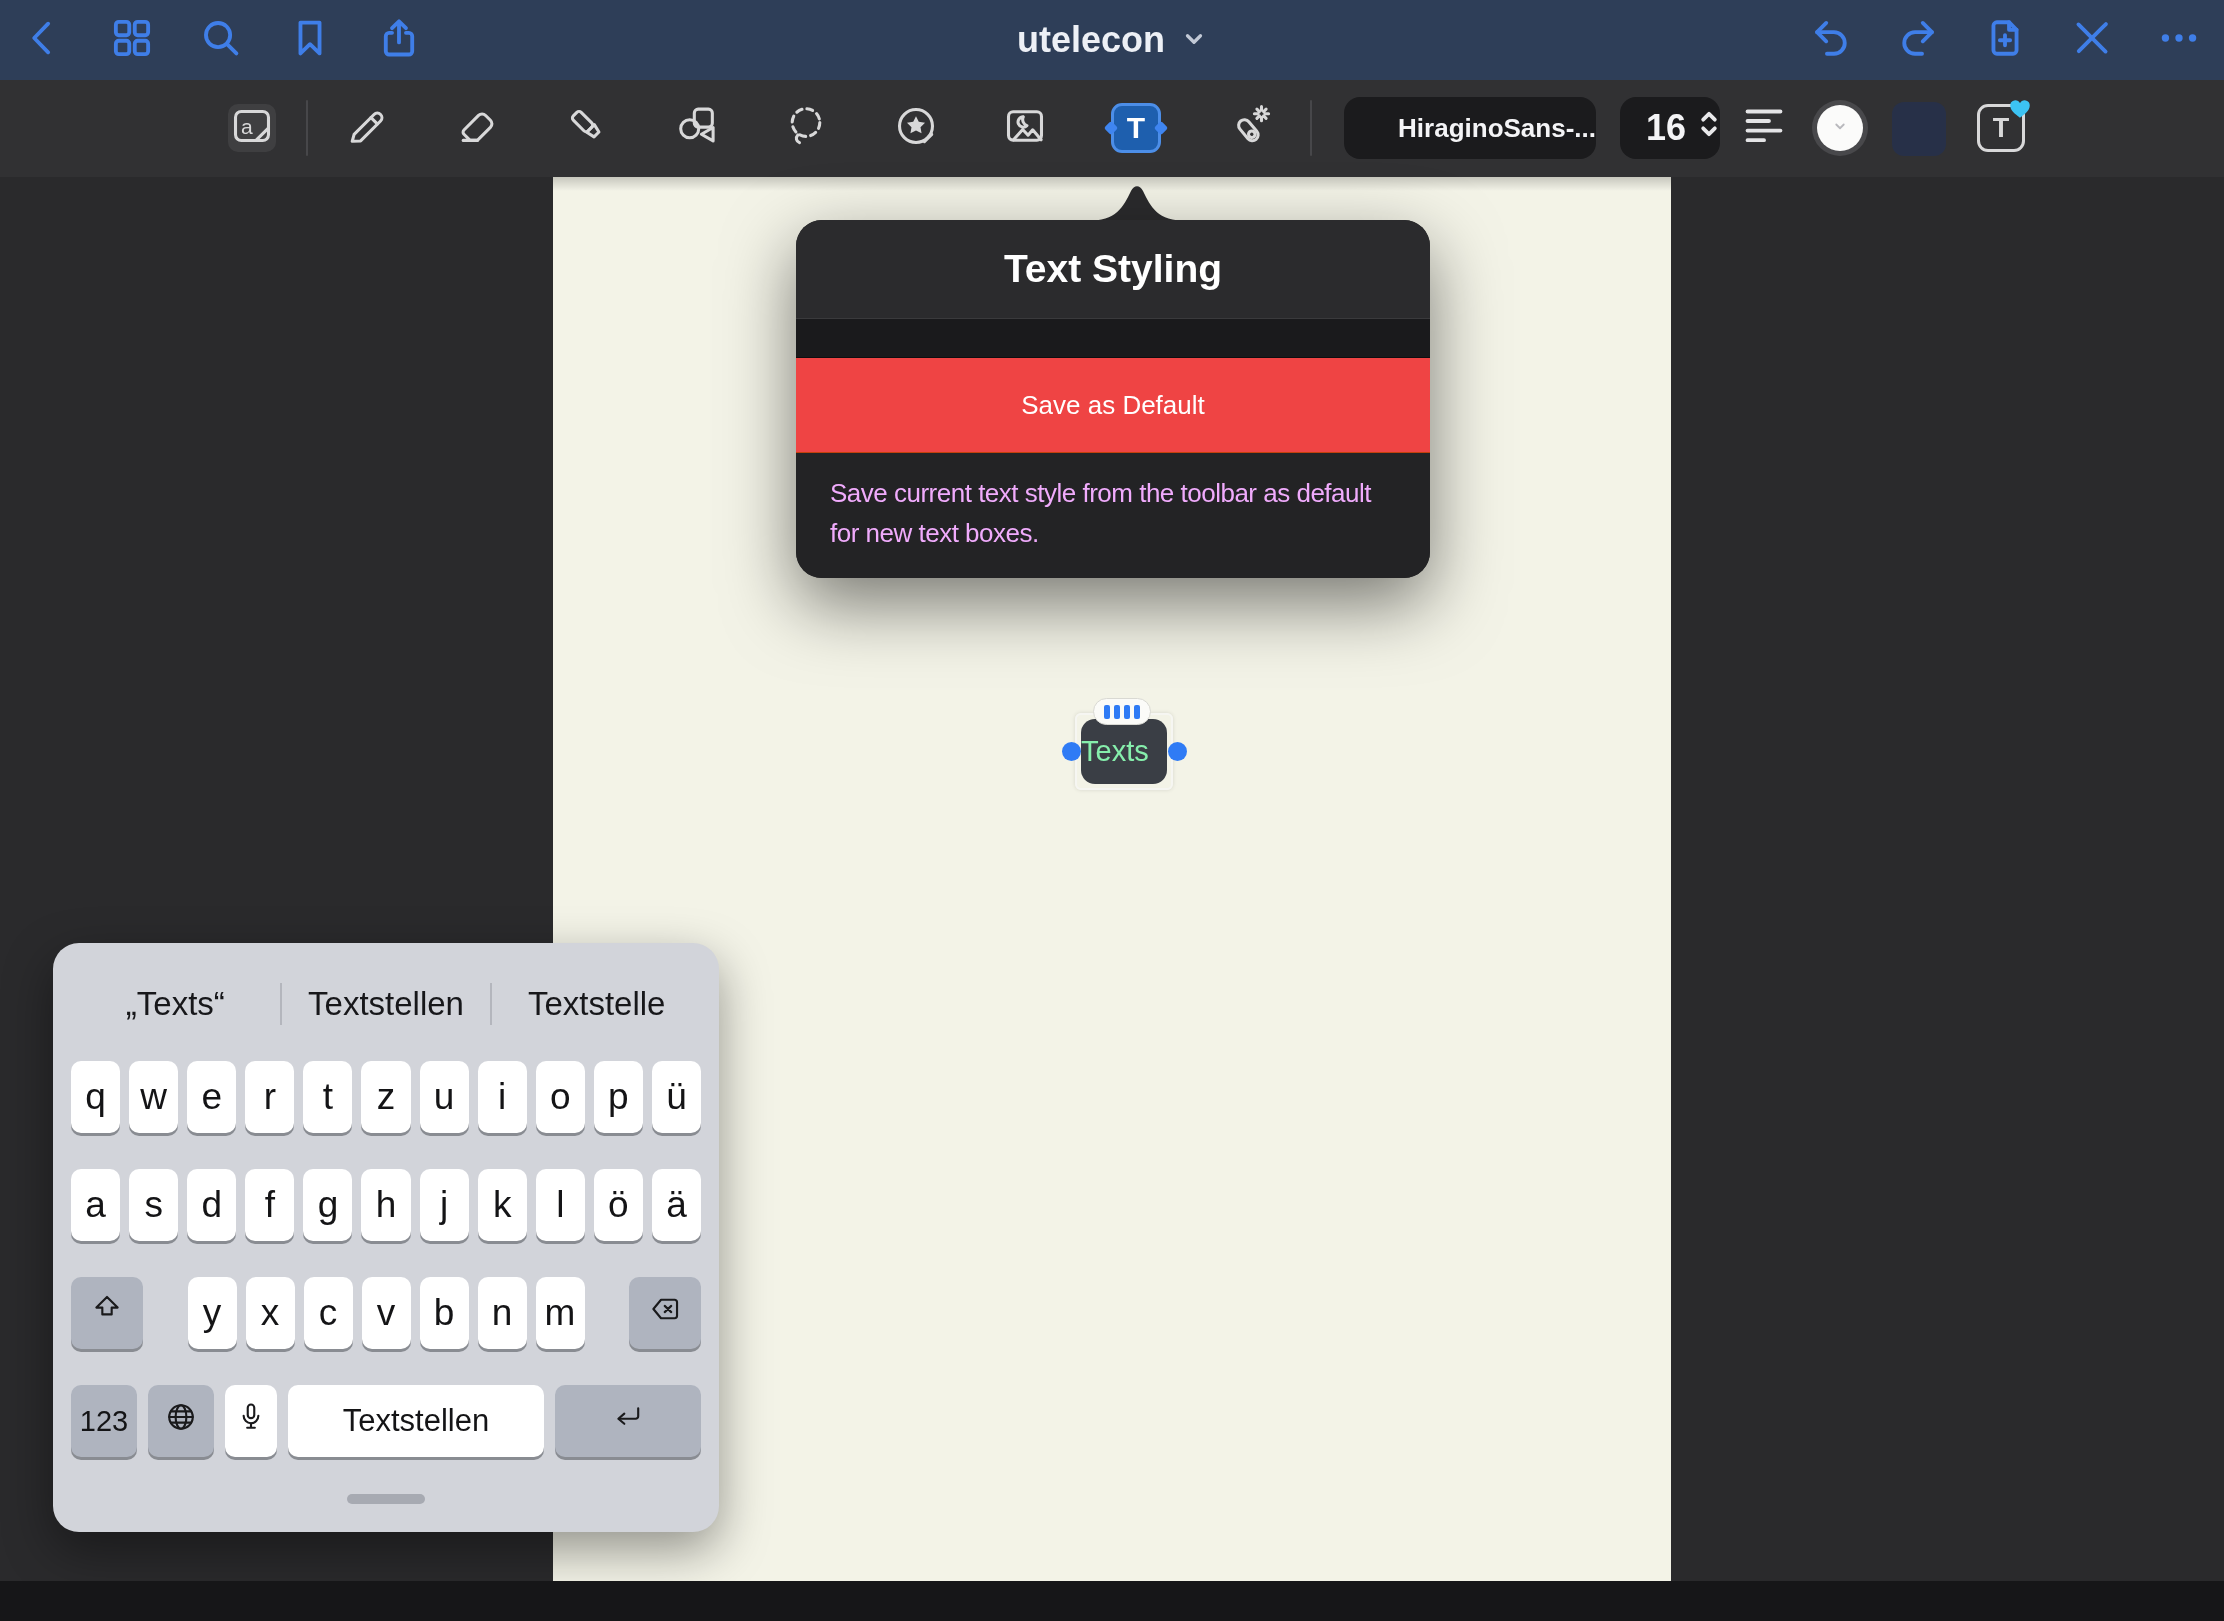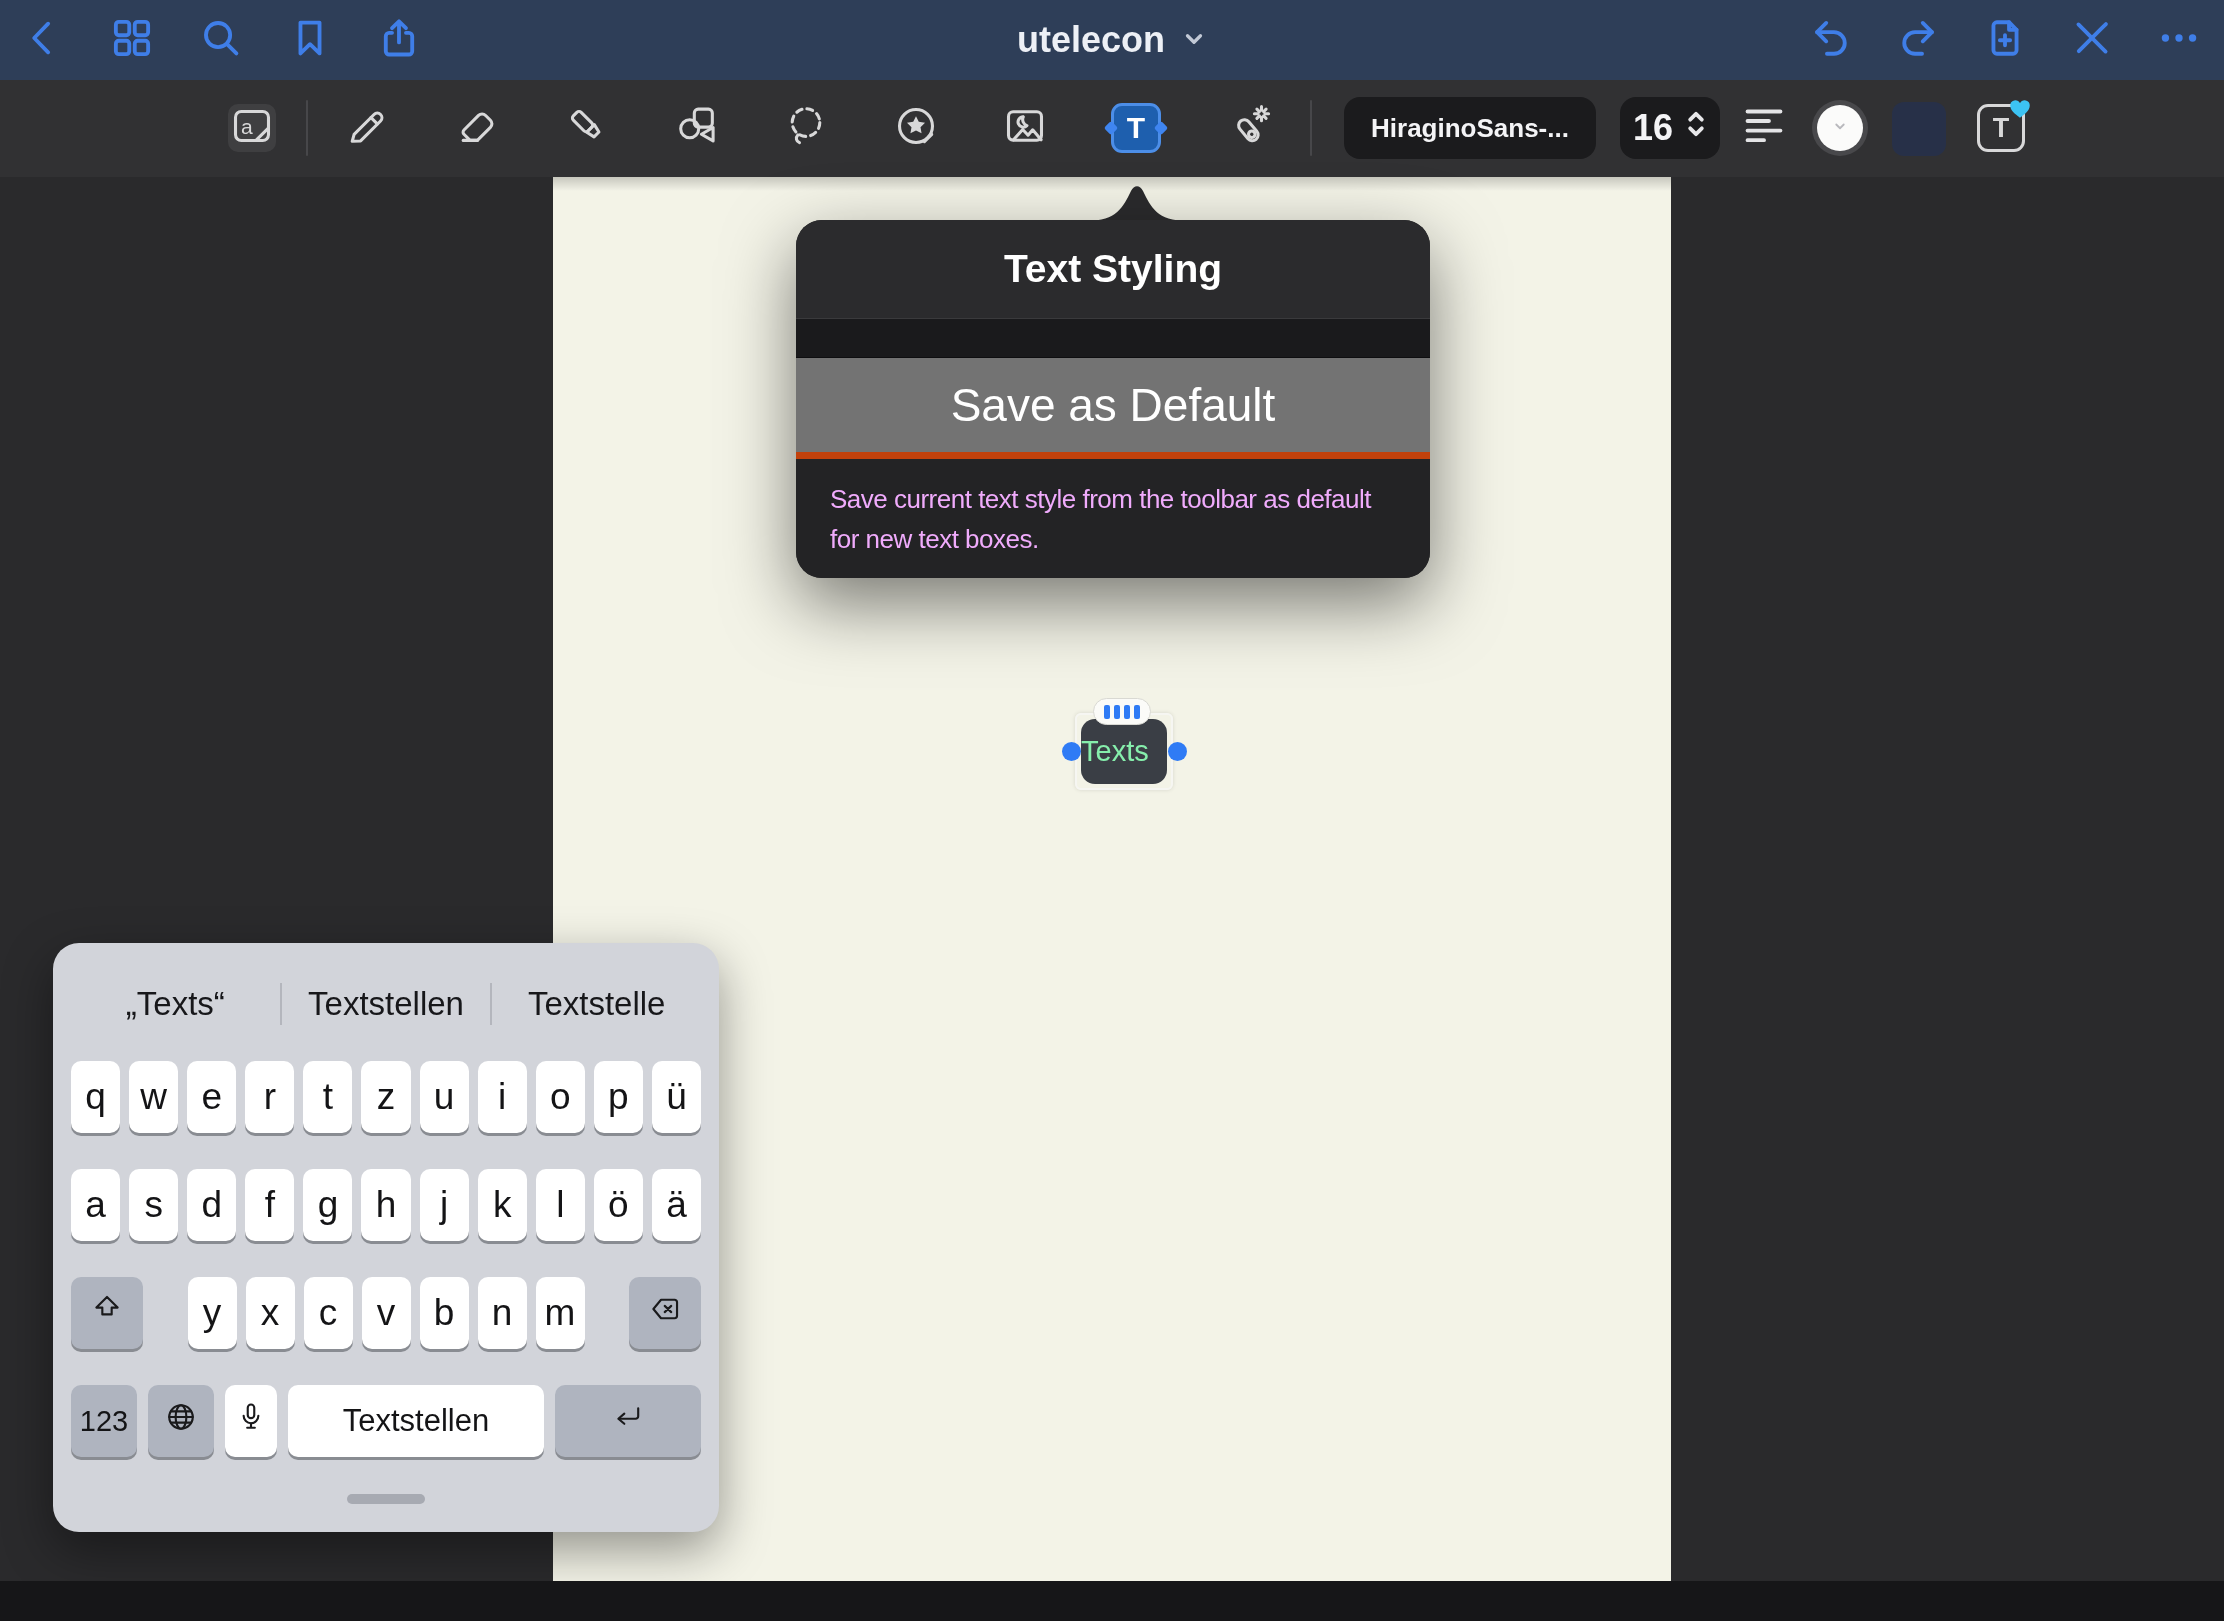--- a/index.html
+++ b/index.html
@@ -25,21 +25,21 @@
         justify-content:center;border-radius:10px;}
   .tool svg{width:46px;height:46px;stroke:#D8D8D9;stroke-width:1.6;fill:none;
             stroke-linecap:round;stroke-linejoin:round;}
   .tb-divider{position:absolute;top:20px;width:2px;height:56px;background:#47474A;border-radius:1px;}
   .tool-text{position:absolute;left:1111px;top:23px;width:50px;height:50px;background:#1E5FAE;
              border:3px solid #4C8EE8;border-radius:11px;box-sizing:border-box;display:flex;
              align-items:center;justify-content:center;color:#FFF;font-size:30px;font-weight:700;}
   .anchor-dot{position:absolute;top:50%;width:10px;height:10px;background:#3F85F0;
               transform:translateY(-50%) rotate(45deg);border-radius:2px;}
   .pill{position:absolute;top:17px;height:62px;background:#1B1B1D;border-radius:16px;
-        color:#F4F4F6;display:flex;align-items:center;justify-content:center;}
+        color:#F4F4F6;display:flex;align-items:center;justify-content:flex-end;}
   .font-pill{left:1344px;width:252px;font-size:26px;font-weight:700;}
   .size-pill{left:1620px;width:100px;font-size:36px;font-weight:700;gap:12px;}
   .size-pill svg{width:22px;height:32px;stroke:#E8E8EA;stroke-width:2.6;fill:none;
                  stroke-linecap:round;stroke-linejoin:round;}
   .align-btn{left:1740px;}
   .align-btn svg{stroke:#E4E4E6;stroke-width:2.4;}
   .color-btn{position:absolute;left:1812px;top:20px;width:56px;height:56px;border-radius:50%;
              background:#48484B;display:flex;align-items:center;justify-content:center;}
   .color-inner{width:46px;height:46px;border-radius:50%;background:#FBFBFA;display:flex;
                align-items:center;justify-content:center;}
@@ -69,22 +69,22 @@
   .tb-pill i{width:6px;height:14px;background:#2F7BF5;border-radius:2px;}
   .tb-handle{position:absolute;width:19px;height:19px;border-radius:50%;background:#2F7BF5;}
 
   
   .pop-arrow{position:absolute;left:1087px;top:177px;width:100px;height:44px;}
   .popover{position:absolute;left:796px;top:220px;width:634px;height:358px;border-radius:26px;
            overflow:hidden;background:#2A2A2C;box-shadow:0 26px 70px rgba(0,0,0,.5);}
   .pop-title{height:98px;background:#2B2B2D;display:flex;align-items:center;justify-content:center;
              color:#FFF;font-size:39px;font-weight:700;}
   .pop-band{height:38px;background:#1A1A1C;border-top:1px solid #3A3A3C;border-bottom:1px solid #0E0E10;}
-  .pop-save{height:94px;background:#737373;display:flex;align-items:center;justify-content:center;
-            color:#FFF;font-size:46px;border-bottom:7px solid #c2410c;}
+  .pop-save{height:94px;background:#ef4444;display:flex;align-items:center;justify-content:center;
+            color:#FFF;font-size:26px;border-bottom:1px solid #c2410c;}
   .pop-desc{height:127px;background:#232325;color:#f0abfc;font-size:26px;letter-spacing:-.5px;
             line-height:1.55;padding:20px 34px 0 34px;box-sizing:border-box;}
 
   
   .kb{position:absolute;left:53px;top:943px;width:666px;height:589px;background:#D2D4DA;
       border-radius:26px;box-shadow:0 18px 50px rgba(0,0,0,.40);padding:0 18px;box-sizing:border-box;}
   .kb-sugg{margin-top:30px;height:62px;display:flex;align-items:center;}
   .kb-sugg-item{flex:1;text-align:center;font-size:33px;color:#17171A;}
   .kb-sugg-div{width:2px;height:42px;background:#B4B6BD;}
   .kb-row{display:flex;gap:9px;height:72px;margin-top:36px;}

